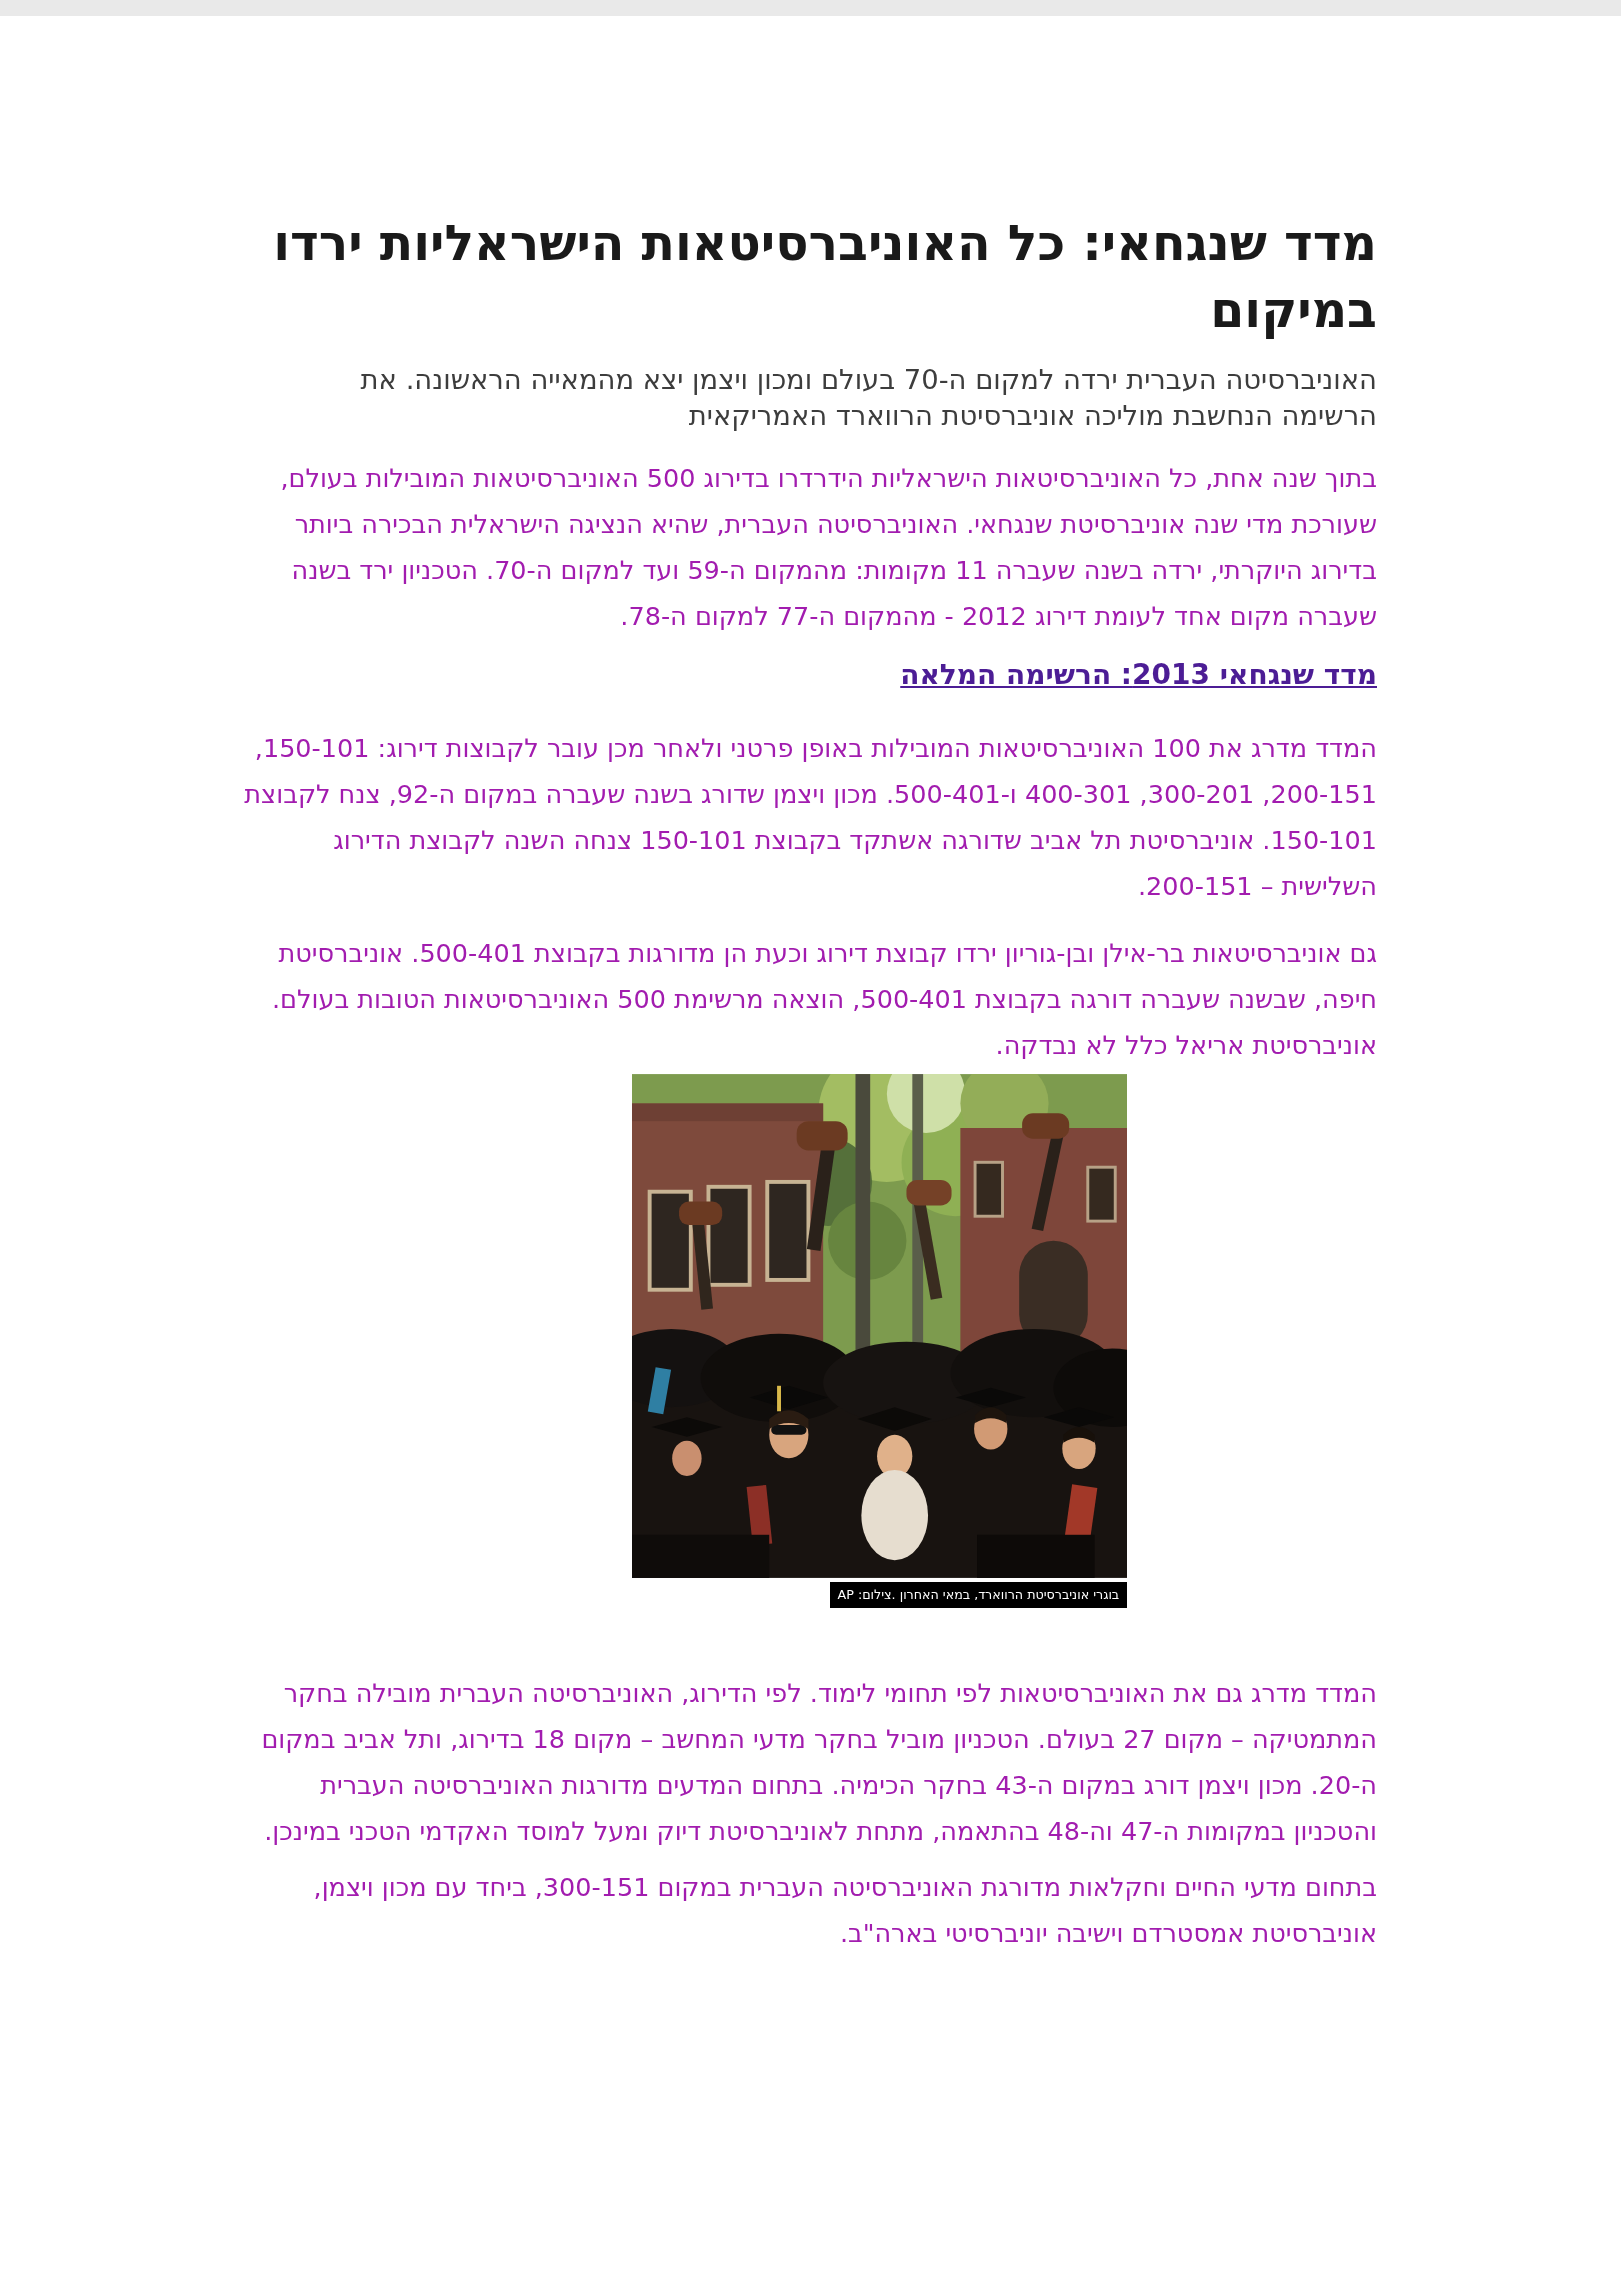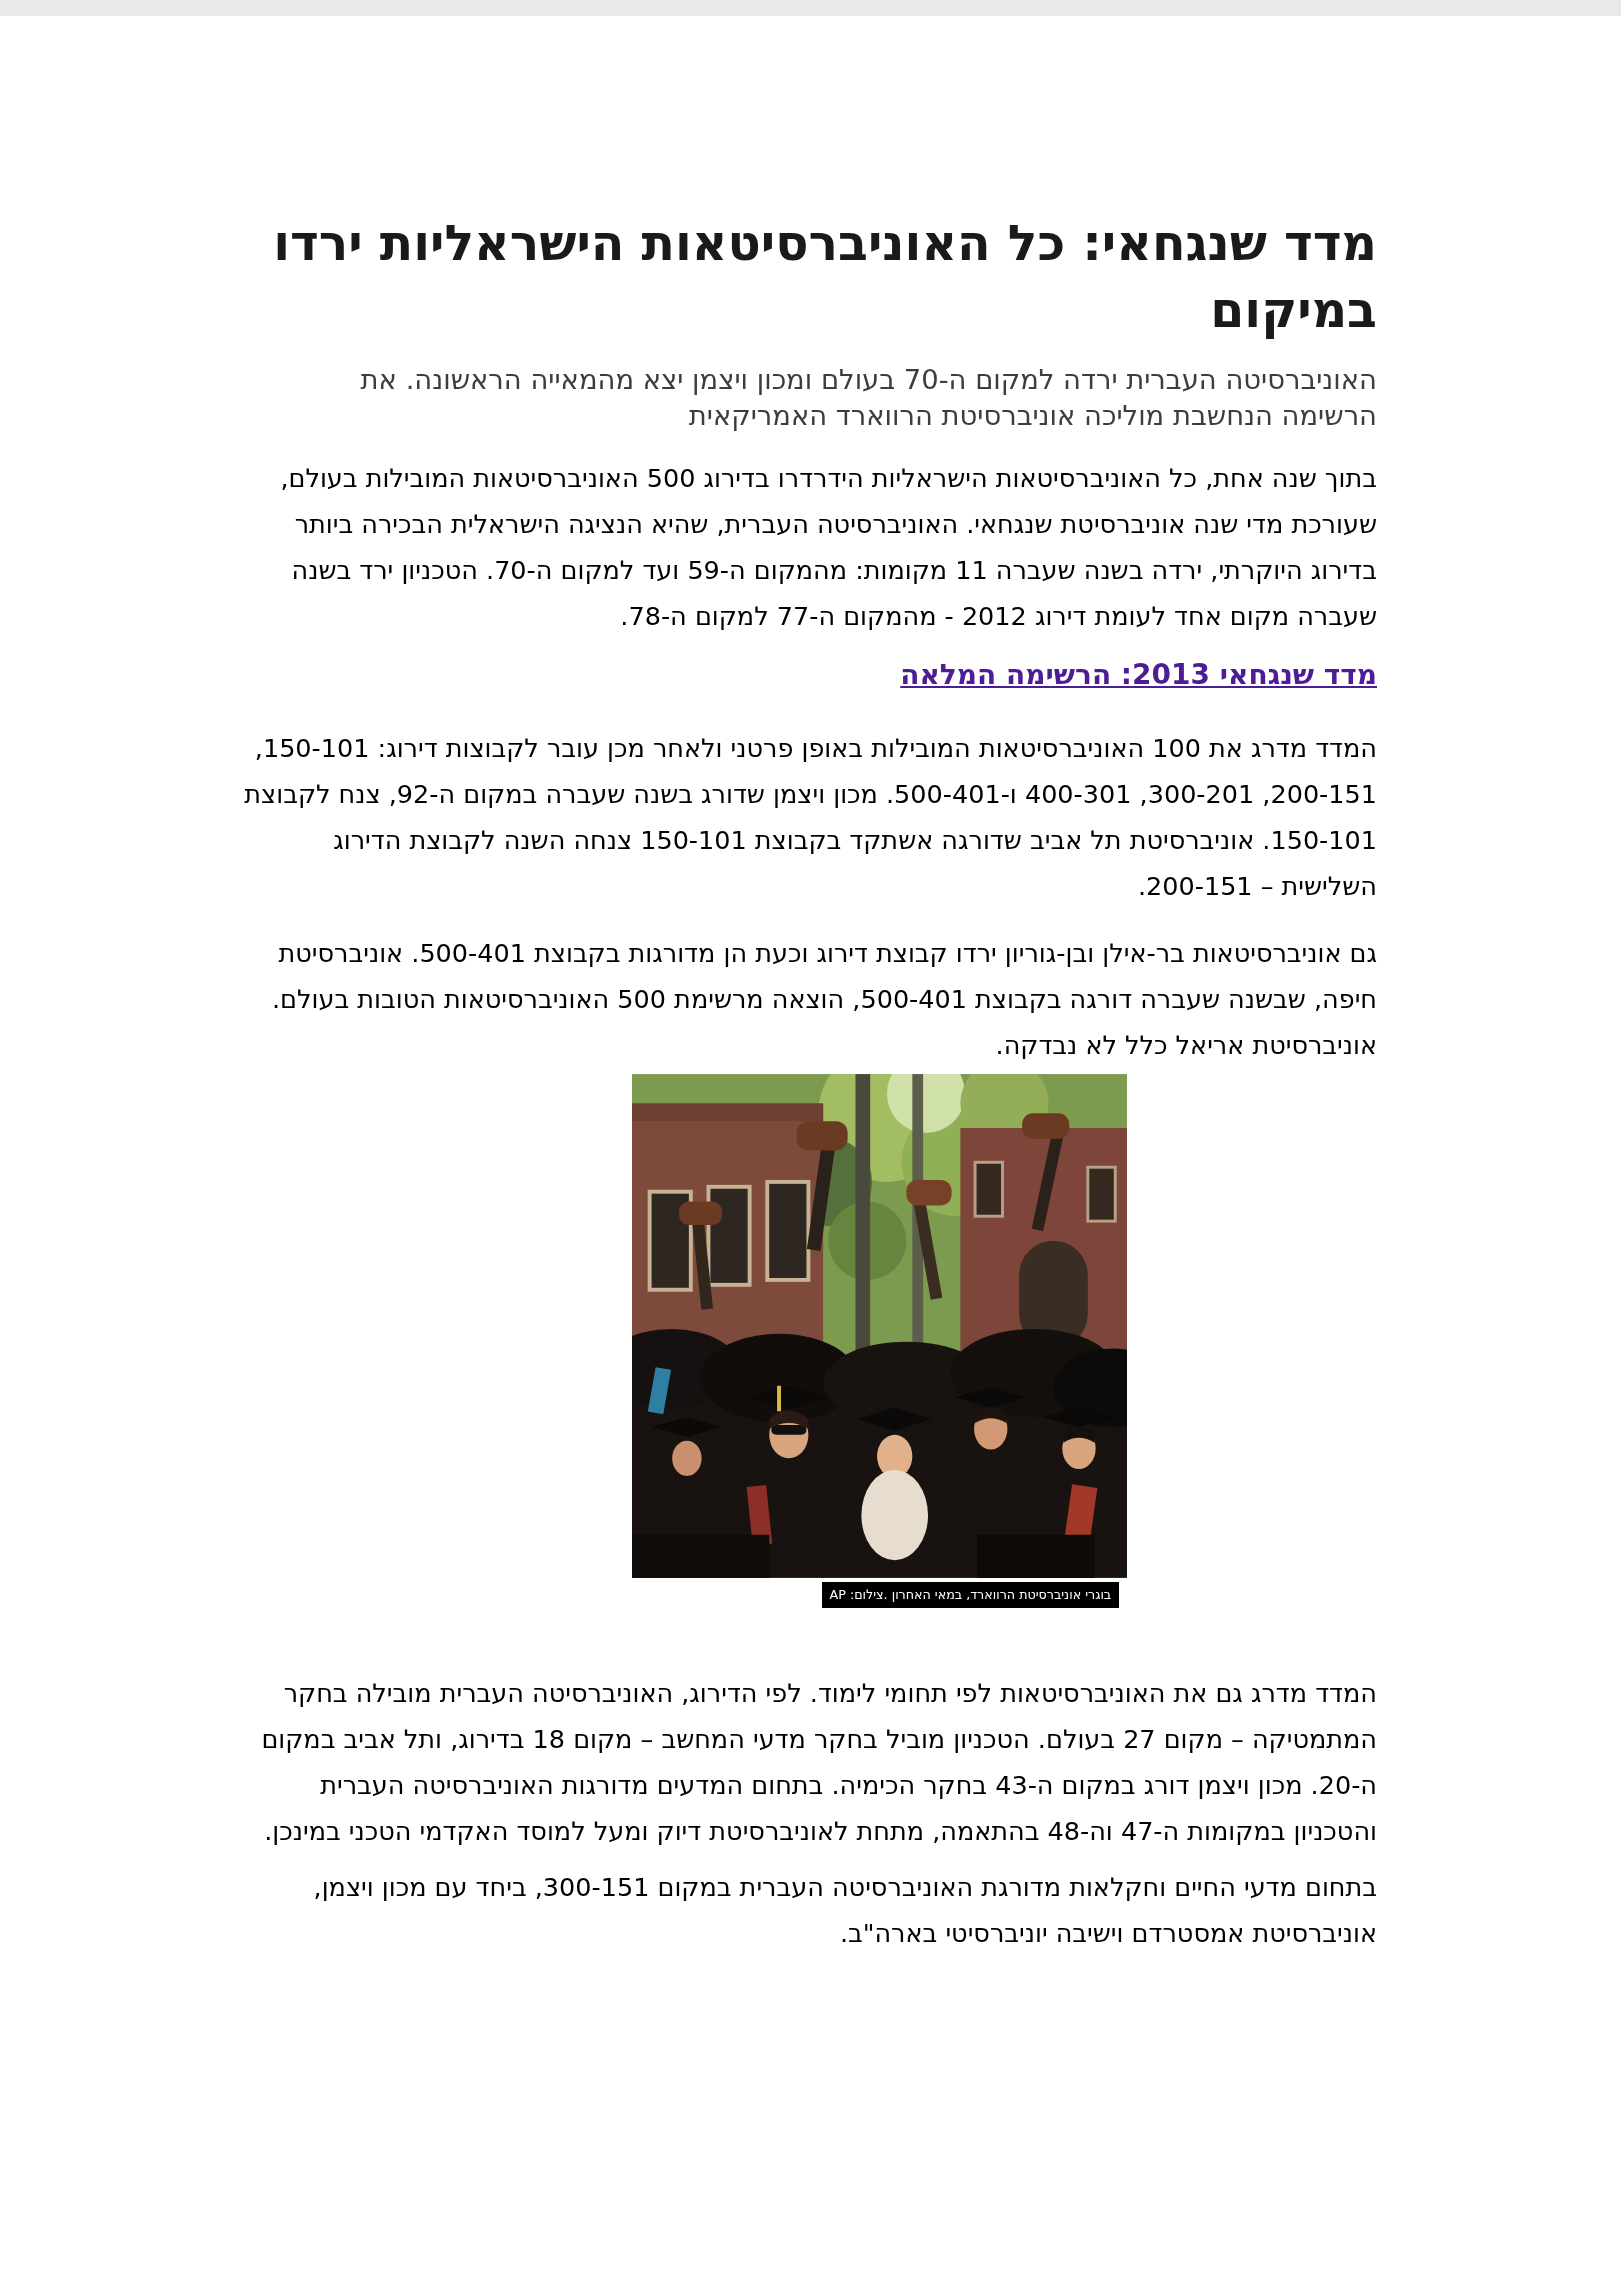--- a/index.html
+++ b/index.html
@@ -10,29 +10,29 @@
   h1.title{margin:0;padding-top:194px;font-size:49px;line-height:67px;font-weight:bold;color:#1a1a1a;letter-spacing:0;}
   p.subtitle{margin:17.6px 0 0 0;font-size:27.4px;line-height:36px;color:#3d3d3d;font-weight:normal;}
   ul.byline-list{list-style:none;margin:19.6px 0 0 0;padding:0;}
   ul.byline-list li{position:relative;}
   li.byline-authors{line-height:31px;font-size:21.6px;font-weight:bold;color:#2b2b2b;}
   li.byline-date{line-height:23.5px;font-size:19.6px;color:#9a9a9a;}
   .dot{position:absolute;right:-41px;width:8.8px;height:8.8px;border-radius:50%;background:#848484;}
   li.byline-authors .dot{top:11.8px;}
   li.byline-date .dot{top:7.8px;}
   a.author-link{color:#2b2b2b;text-decoration:underline;cursor:pointer;}
-  p.body{margin:0;font-size:25.5px;line-height:46px;color:#000000;}
+  p.body{margin:0;font-size:25.5px;line-height:46px;color:#a21caf;}
   p.m-para1{margin-top:21.6px;}
   p.link-line{margin:15.7px 0 0 0;line-height:39px;font-size:28px;}
   a.article-link{color:#4c1d95;font-weight:bold;text-decoration:underline;cursor:pointer;}
   p.m-para2{margin-top:31px;}
   p.m-para3{margin-top:21.6px;}
   figure.photo{position:relative;margin:5.9px 250px 0 0;width:495px;height:533px;padding:0;}
   figure.photo svg{display:block;width:495px;height:504px;}
-  figcaption.caption{position:absolute;top:508px;right:8px;height:25.5px;line-height:25.5px;background:#000000;color:#ffffff;font-size:12.7px;padding:0 7.8px;white-space:nowrap;direction:rtl;}
+  figcaption.caption{position:absolute;top:508px;right:0;height:25.5px;line-height:25.5px;background:#000000;color:#ffffff;font-size:12.7px;padding:0 7.8px;white-space:nowrap;direction:rtl;}
   p.m-para4{margin-top:63px;}
   p.m-para5{margin-top:11.8px;}
   p.m-para6{margin-top:9.8px;}
 </style>
 </head>
 <body>
 
 <div class="page">
   <div class="content">
 

